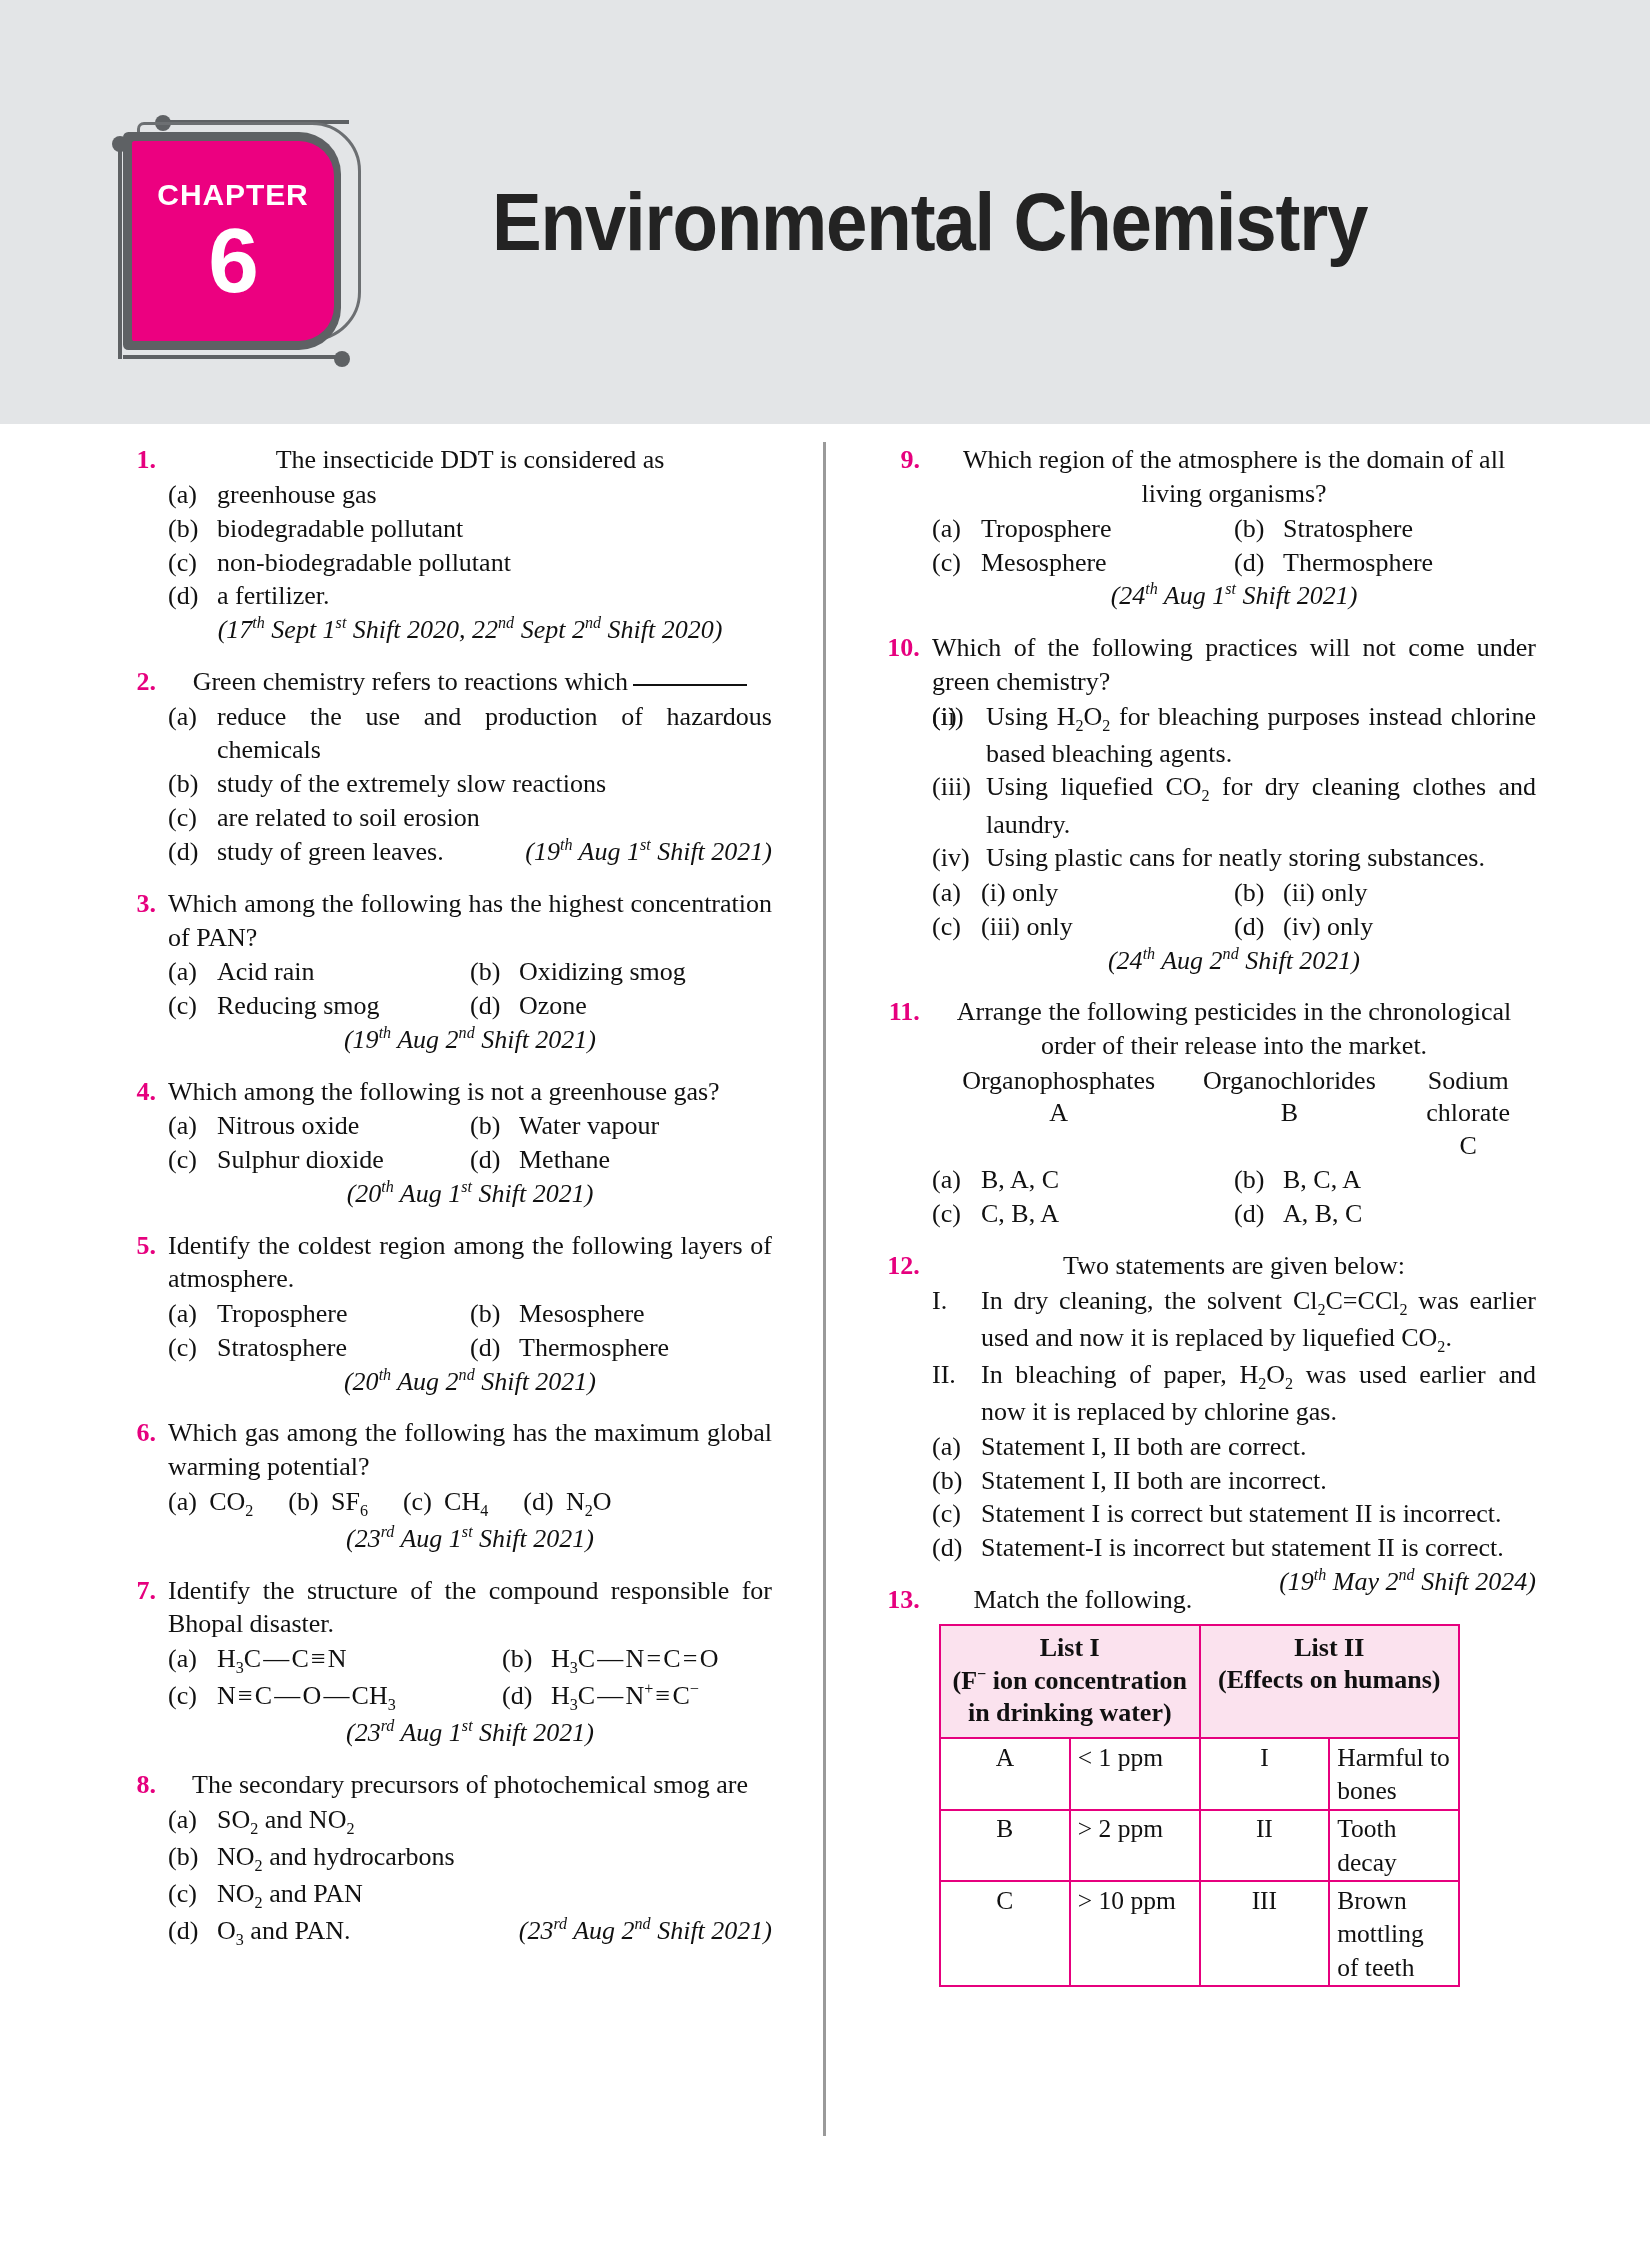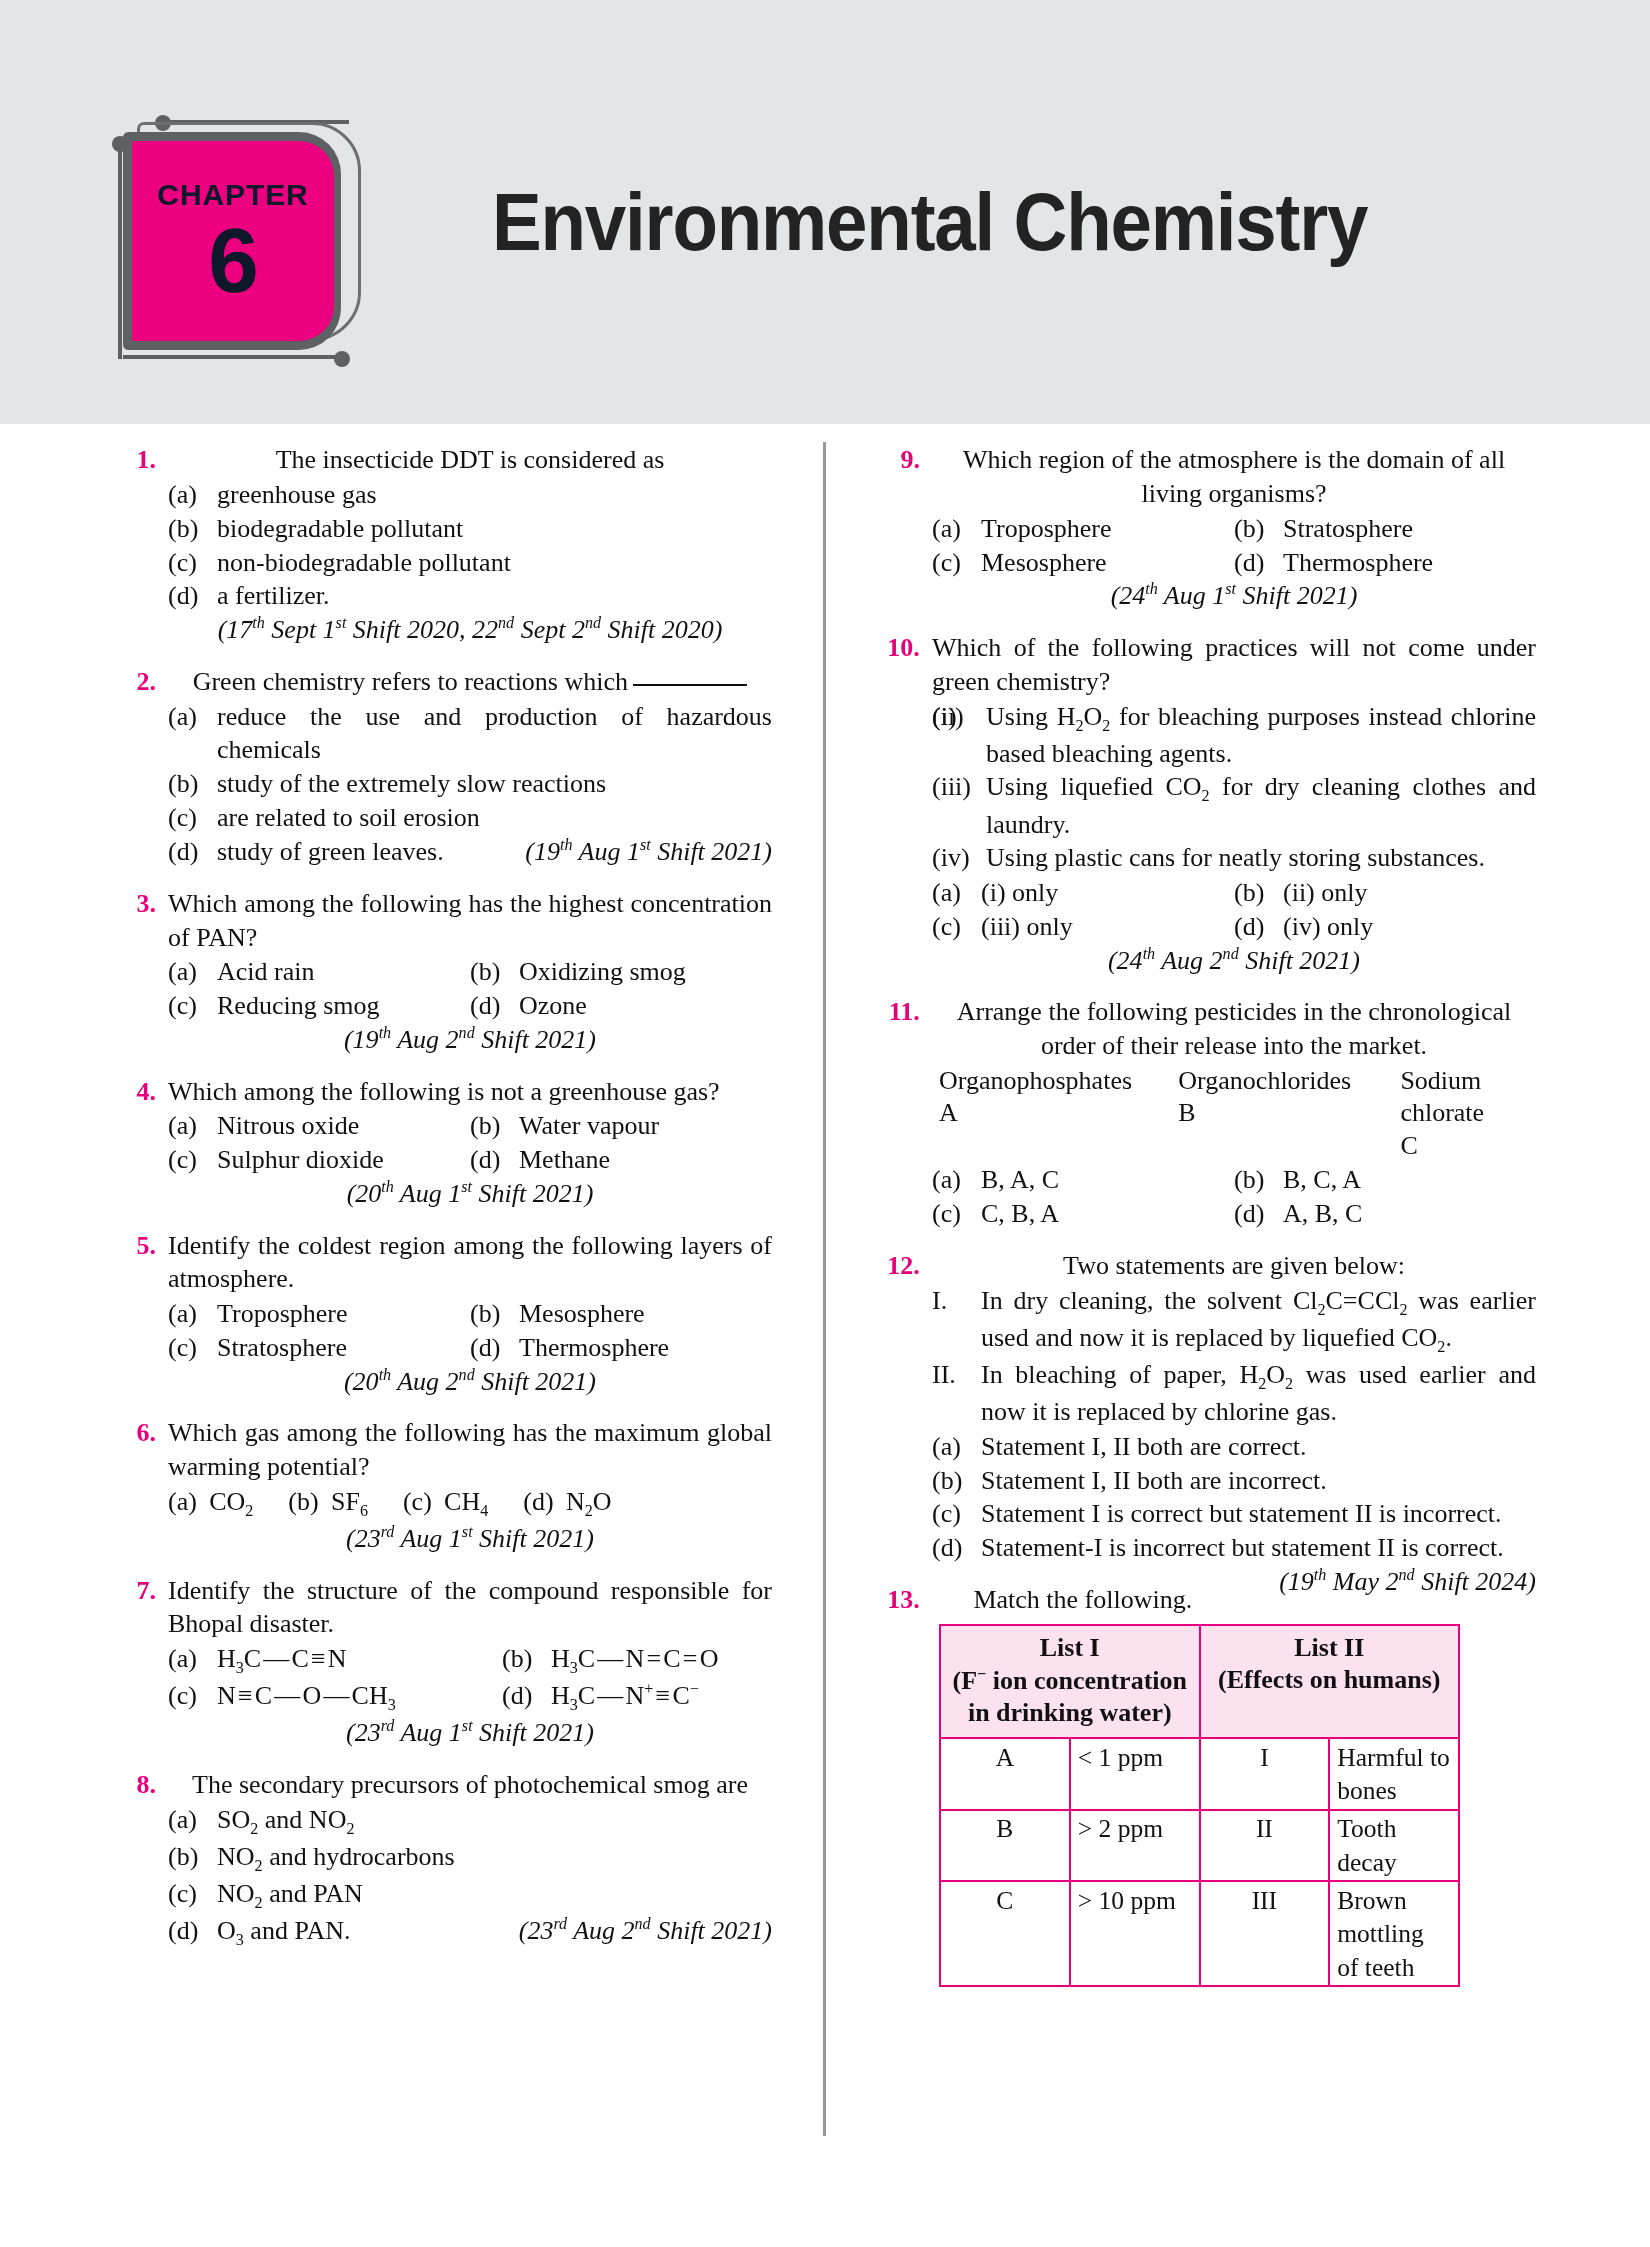--- a/index.html
+++ b/index.html
@@ -55,21 +55,21 @@
     background:#5e6164;
     border-radius:5.3px 42px 42px 5.3px;
   }
   
   .badge-tile{
     position:absolute; left:28px; top:37px; width:202px; height:200px;
     background:#ec0080;
     border-radius:2.6px 35px 35px 2.6px;
     display:flex; flex-direction:column;
     align-items:center; justify-content:center;
-    color:#0f172a;
+    color:#ffffff;
   }
   .badge-chapter-word{
     font-family:"Liberation Sans", sans-serif;
     font-weight:bold;
     font-size:30px;
     letter-spacing:0.9px;
     line-height:1;
     margin-top:3.5px;
   }
   .badge-chapter-num{
@@ -185,21 +185,21 @@
     margin-left:5.3px;
     vertical-align:3.5px;
   }
 
   
   .pest-row{
     display:flex;
     margin-left:7px;
     margin-top:1.8px;
   }
-  .pest-item{ }
+  .pest-item{ text-align:center; }
   .pest-item .nm{ display:block; line-height:1.25; }
   .pest-item .lt{ display:block; line-height:1.25; }
   .pest-a{ width:263px; }
   .pest-b{ width:244px; }
   .pest-c{ width:149px; }
 
   
   .match-table{
     border-collapse:collapse;
     margin-top:7px;

